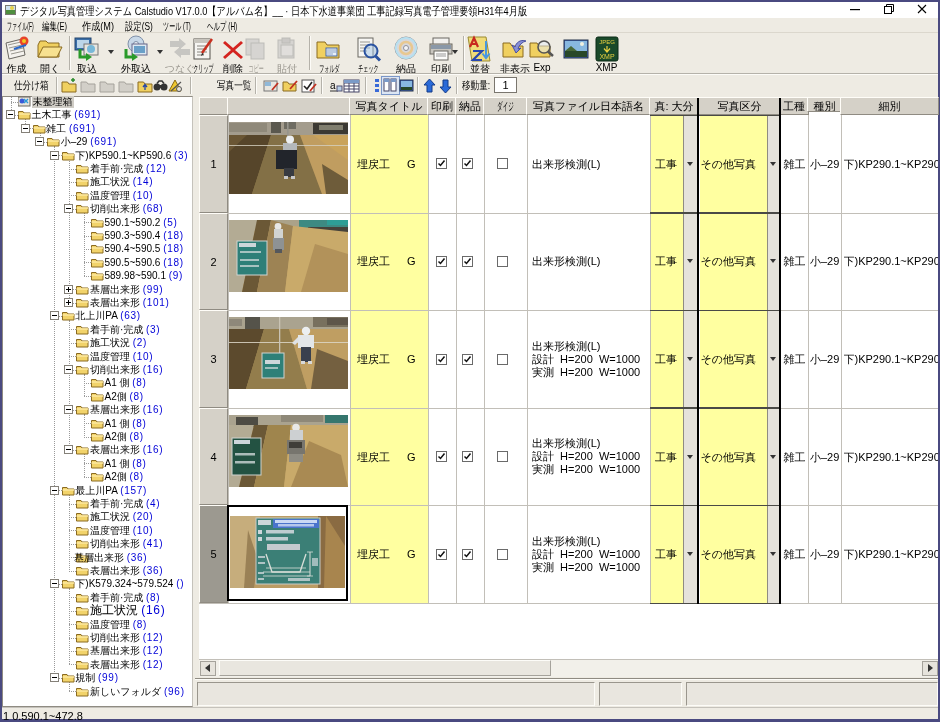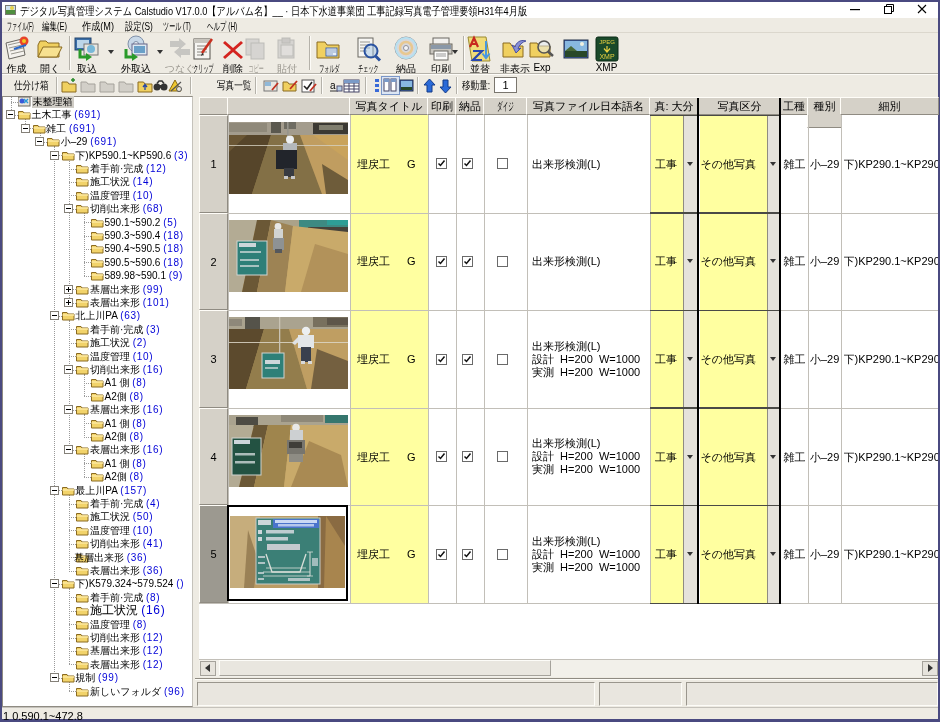--- a/index.html
+++ b/index.html
@@ -543,21 +543,21 @@
 <svg class="abs" style="left:74.4px;top:402.0px" width="13" height="11">
       <path d="M0.5 2.5 L0.5 10 L12 10 L12 4 L6 4 L5 2.5 Z" fill="#f2d36a" stroke="#8a6a20"></path>
       <path d="M0.5 5 L12 5" stroke="#fce9a0" stroke-width="1.5"></path>
     </svg>
 <div class="abs" style="left:87.9px;top:401.0px;font-size:10px;line-height:13px;white-space:nowrap">着手前·完成 <span class="blue" style="letter-spacing:0.7px">(4)</span></div>
 <div class="abs" style="left:66.9px;top:420.90000000000003px;width:7.5px;height:1px;border-top:1px dotted #9a9a9a"></div>
 <svg class="abs" style="left:74.4px;top:415.40000000000003px" width="13" height="11">
       <path d="M0.5 2.5 L0.5 10 L12 10 L12 4 L6 4 L5 2.5 Z" fill="#f2d36a" stroke="#8a6a20"></path>
       <path d="M0.5 5 L12 5" stroke="#fce9a0" stroke-width="1.5"></path>
     </svg>
-<div class="abs" style="left:87.9px;top:414.40000000000003px;font-size:10px;line-height:13px;white-space:nowrap">施工状況 <span class="blue" style="letter-spacing:0.7px">(50)</span></div>
+<div class="abs" style="left:87.9px;top:414.40000000000003px;font-size:10px;line-height:13px;white-space:nowrap">施工状況 <span class="blue" style="letter-spacing:0.7px">(20)</span></div>
 <div class="abs" style="left:66.9px;top:434.3px;width:7.5px;height:1px;border-top:1px dotted #9a9a9a"></div>
 <svg class="abs" style="left:74.4px;top:428.8px" width="13" height="11">
       <path d="M0.5 2.5 L0.5 10 L12 10 L12 4 L6 4 L5 2.5 Z" fill="#f2d36a" stroke="#8a6a20"></path>
       <path d="M0.5 5 L12 5" stroke="#fce9a0" stroke-width="1.5"></path>
     </svg>
 <div class="abs" style="left:87.9px;top:427.8px;font-size:10px;line-height:13px;white-space:nowrap">温度管理 <span class="blue" style="letter-spacing:0.7px">(10)</span></div>
 <div class="abs" style="left:66.9px;top:447.7px;width:7.5px;height:1px;border-top:1px dotted #9a9a9a"></div>
 <svg class="abs" style="left:74.4px;top:442.2px" width="13" height="11">
       <path d="M0.5 2.5 L0.5 10 L12 10 L12 4 L6 4 L5 2.5 Z" fill="#f2d36a" stroke="#8a6a20"></path>
       <path d="M0.5 5 L12 5" stroke="#fce9a0" stroke-width="1.5"></path>
@@ -642,21 +642,21 @@
 <div class="abs hdr" style="left:199px;top:97px;width:30px;height:18px"></div>
 <div class="abs hdr" style="left:227px;top:97px;width:124px;height:18px"></div>
 <div class="abs hdr" style="left:349px;top:97px;width:80px;height:18px">写真タイトル</div>
 <div class="abs hdr" style="left:427px;top:97px;width:30px;height:18px">印刷</div>
 <div class="abs hdr" style="left:455px;top:97px;width:30px;height:18px">納品</div>
 <div class="abs hdr" style="left:483px;top:97px;width:45px;height:18px"><span style="display:inline-block;transform:scaleX(0.5);transform-origin:50% 50%">ダイジェスト</span></div>
 <div class="abs hdr" style="left:526px;top:97px;width:125px;height:18px">写真ファイル日本語名</div>
 <div class="abs hdr" style="left:649px;top:97px;width:50px;height:18px">真: 大分類</div>
 <div class="abs hdr" style="left:698px;top:97px;width:83px;height:18px">写真区分</div>
 <div class="abs hdr" style="left:779px;top:97px;width:30px;height:18px">工種</div>
-<div class="abs hdr" style="left:807px;top:97px;width:35px;height:31px">種別</div>
+<div class="abs hdr" style="left:807px;top:97px;width:35px;height:15px">種別</div>
 <div class="abs hdr" style="left:840px;top:97px;width:99px;height:18px">細別</div>
 <div class="abs yel" style="left:350px;top:115px;width:78px;height:488px"></div>
 <div class="abs yel" style="left:650px;top:115px;width:47px;height:488px"></div>
 <div class="abs yel" style="left:700px;top:115px;width:79px;height:488px"></div>
 <div class="abs" style="left:683px;top:115px;width:13.5px;height:488px;background:#e5e2db;border-left:1px solid #8f8b82"></div>
 <div class="abs" style="left:766.5px;top:115px;width:12.5px;height:488px;background:#e5e2db;border-left:1px solid #8f8b82"></div>
 <div class="abs vline" style="left:228px;top:115px;height:488px"></div>
 <div class="abs vline" style="left:350px;top:115px;height:488px"></div>
 <div class="abs vline" style="left:428px;top:115px;height:488px"></div>
 <div class="abs vline" style="left:456px;top:115px;height:488px"></div>

